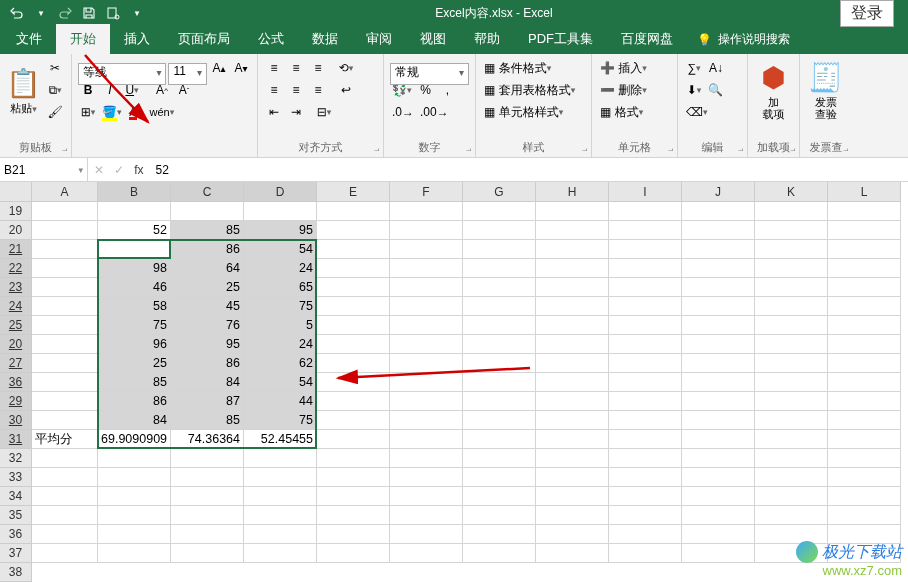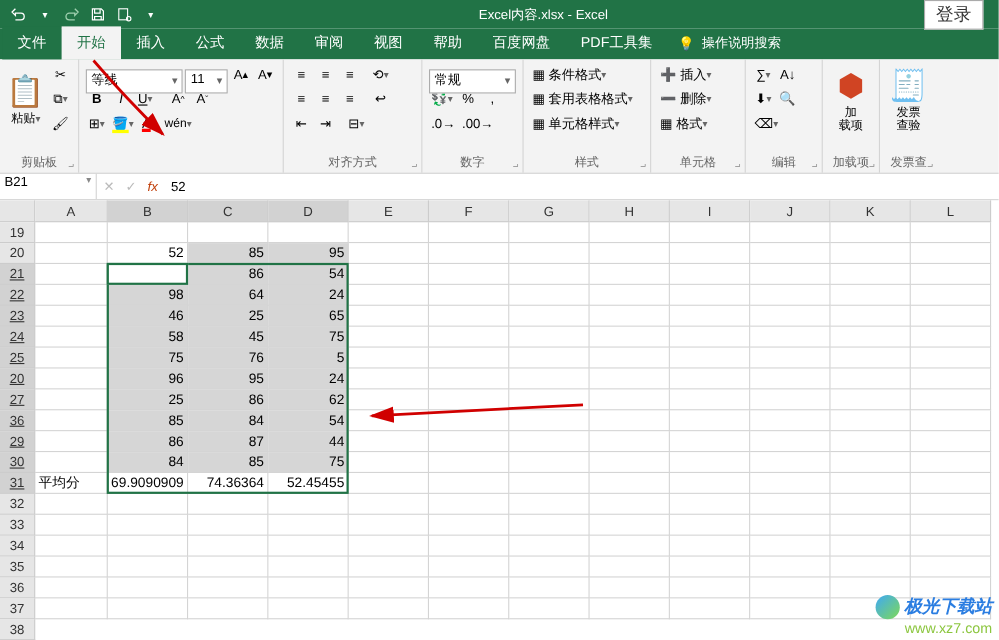--- a/index.html
+++ b/index.html
@@ -30,21 +30,21 @@
 .rbtn.big .icon { font-size: 28px; height: 36px; display:flex; align-items:center; }
 .rbtn.big .lbl { font-size: 11px; line-height: 1.1; text-align: center; }
 .dd { font-size: 9px; color: #666; }
 .row { display: flex; gap: 2px; align-items: center; height: 22px; }
 .col { display: flex; flex-direction: column; gap: 0px; }
 select.fake, .combo { border: 1px solid #ababab; background: #fff; height: 22px; font-size: 12px; padding: 0 18px 0 4px; position: relative; margin-top: 12px; }
 .combo::after { content: "▾"; position: absolute; right: 4px; top: 3px; font-size: 10px; color: #666; }
 
 
 .formulabar { height: 24px; border-bottom: 1px solid #d4d4d4; display: flex; align-items: center; }
-.namebox { width: 88px; border-right: 1px solid #d4d4d4; height: 100%; display: flex; align-items: flex-start; padding: 0 4px; position: relative; }
+.namebox { width: 88px; border-right: 1px solid #d4d4d4; height: 100%; display: flex; align-items: center; padding: 0 4px; position: relative; }
 .namebox::after { content: "▾"; position: absolute; right: 4px; font-size: 9px; color: #888; }
 .fx-btns { display: flex; align-items: center; padding: 0 6px; gap: 10px; color: #888; }
 .fx-input { flex: 1; padding: 0 6px; }
 
 
 .grid-wrap { position: relative; height: 400px; overflow: hidden; }
 .corner { position: absolute; left: 0; top: 0; width: 32px; height: 20px; background: #e6e6e6; border-right: 1px solid #ccc; border-bottom: 1px solid #ccc; }
 .colheads { position: absolute; left: 32px; top: 0; right: 0; height: 20px; display: flex; }
 .colhead { width: 73px; background: #e6e6e6; border-right: 1px solid #ccc; border-bottom: 1px solid #ccc; text-align: center; font-size: 12px; line-height: 20px; color: #333; }
 .colhead.col-a { width: 66px; }
@@ -61,21 +61,21 @@
 .cell.selected { background: #d6d6d6; }
 
 .sel-border { position: absolute; border: 2px solid #217346; pointer-events: none; }
 .active-cell-border { position: absolute; border: 2px solid #217346; background: #fff; pointer-events: none; }
 
 
 .red-arrow { position: absolute; pointer-events: none; z-index: 50; }
 
 
 .watermark { position: absolute; right: 6px; bottom: 4px; text-align: right; z-index: 60; }
-.wm-line1 { font-size: 16px; color: #2a7de1; font-weight: bold; font-style: italic; display: flex; align-items: flex-start; gap: 4px; justify-content: flex-end; }
+.wm-line1 { font-size: 16px; color: #2a7de1; font-weight: normal; font-style: italic; display: flex; align-items: center; gap: 4px; justify-content: flex-end; }
 .wm-circle { width: 22px; height: 22px; border-radius: 50%; background: linear-gradient(135deg, #3fa9f5, #7ed957); display: inline-block; }
 .wm-line2 { font-size: 13px; color: #8cc63f; }
 </style>
 </head>
 <body>
 
 <div class="titlebar">
   <div class="qat">
     <div class="qat-btn">
         <svg width="16" height="16" viewBox="0 0 16 16">
@@ -102,27 +102,28 @@
     <div class="qat-btn" style="color:#fff;font-size:9px">▾</div>
   </div>
   <div class="title-text">Excel内容.xlsx - Excel</div>
   <div class="login-btn">登录</div>
 </div>
 
 <div class="tabs">
   <div class="tab file">文件</div>
   <div class="tab active">开始</div>
   <div class="tab">插入</div>
+  <div class="tab">页面布局</div>
   <div class="tab">公式</div>
   <div class="tab">数据</div>
   <div class="tab">审阅</div>
   <div class="tab">视图</div>
   <div class="tab">帮助</div>
+  <div class="tab">PDF工具集</div>
   <div class="tab">百度网盘</div>
-  <div class="tab">PDF工具集</div>
   <div class="tell-me">
     <span>💡</span>
     <span>操作说明搜索</span>
   </div>
 </div>
 
 <div class="ribbon">
 
   <div class="group" style="width:72px">
     <div class="group-body">
@@ -319,21 +320,21 @@
   </div>
 </div>
 
 <div class="formulabar">
   <div class="namebox">
       <span>B21</span>
     </div>
   <div class="fx-btns">
     <span style="color:#bbb">✕</span>
     <span style="color:#bbb">✓</span>
-    <span style="font-style:italic;color:#c2410c">fx</span>
+    <span style="color:#404040">fx</span>
   </div>
   <div class="fx-input"><span>52</span></div>
 </div>
 
 <div class="grid-wrap">
   <div class="corner"></div>
   <div class="colheads" id="colheads">
       <div class="colhead col-a">A</div>
       <div class="colhead sel">B</div>
       <div class="colhead sel">C</div>

